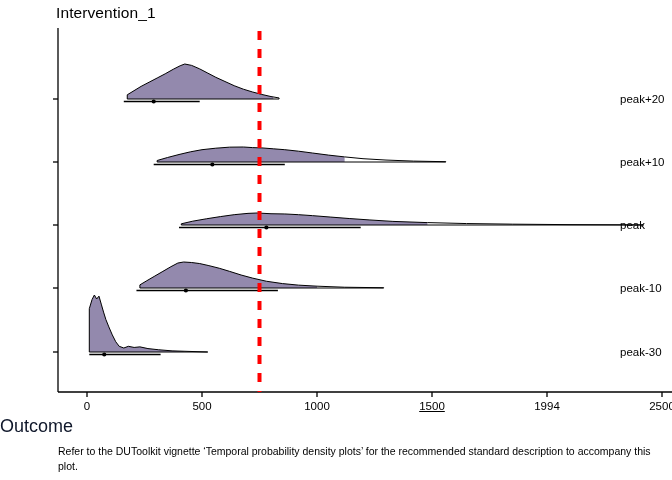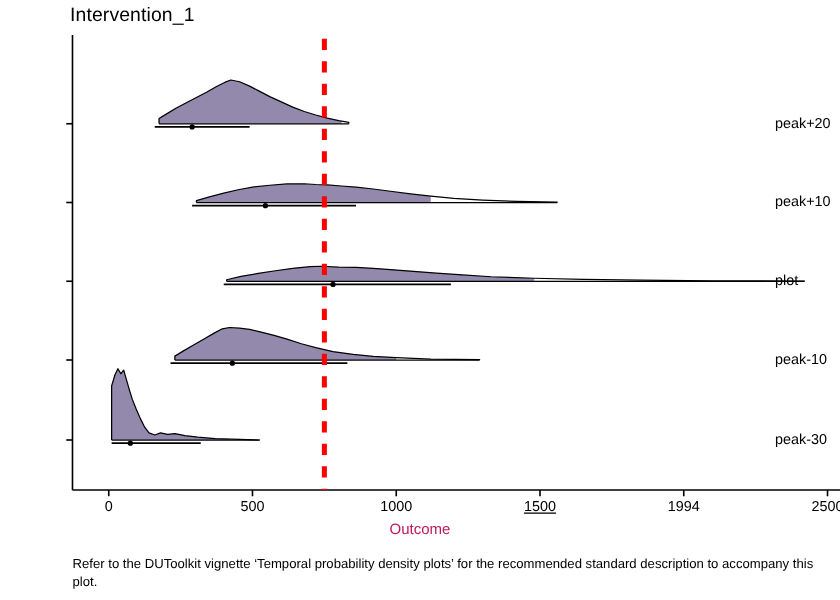--- a/index.html
+++ b/index.html
@@ -27,23 +27,23 @@
     font-size: 15.5px;
     color: #000000;
     letter-spacing: 0.1px;
     white-space: nowrap;
   }
   .axis-x-title {
     position: absolute;
     left: 0;
     top: 416px;
     width: 672px;
-    text-align: center;
-    font-size: 12px;
-    color: #be185d;
+    text-align: left;
+    font-size: 18px;
+    color: #0f172a;
   }
   .y-tick-label {
     position: absolute;
     right: 0;
     width: 52px;
     text-align: left;
     font-size: 11.5px;
     color: #000000;
     transform: translateY(-50%);
     white-space: nowrap;
@@ -138,21 +138,21 @@
         </g>
       </g>
     <g id="refline-group">
         <line x1="259.5" x2="259.5" y1="31" y2="392" stroke="#FF0000" stroke-width="4" stroke-dasharray="9 9"></line>
       </g>
   </svg>
 
   <div id="y-labels">
       <div class="y-tick-label" style="top: 99px;">peak+20</div>
       <div class="y-tick-label" style="top: 162px;">peak+10</div>
-      <div class="y-tick-label" style="top: 225px;">plot</div>
+      <div class="y-tick-label" style="top: 225px;">peak</div>
       <div class="y-tick-label" style="top: 288px;">peak-10</div>
       <div class="y-tick-label" style="top: 352px;">peak-30</div>
     </div>
   <div id="x-labels">
       <div class="x-tick-label" style="left: 87px;">0</div>
       <div class="x-tick-label" style="left: 202px;">500</div>
       <div class="x-tick-label" style="left: 317px;">1000</div>
       <div class="x-tick-label" style="left: 432px; text-decoration: underline;">1500</div>
       <div class="x-tick-label" style="left: 547px;">1994</div>
       <div class="x-tick-label" style="left: 662px;">2500</div>

